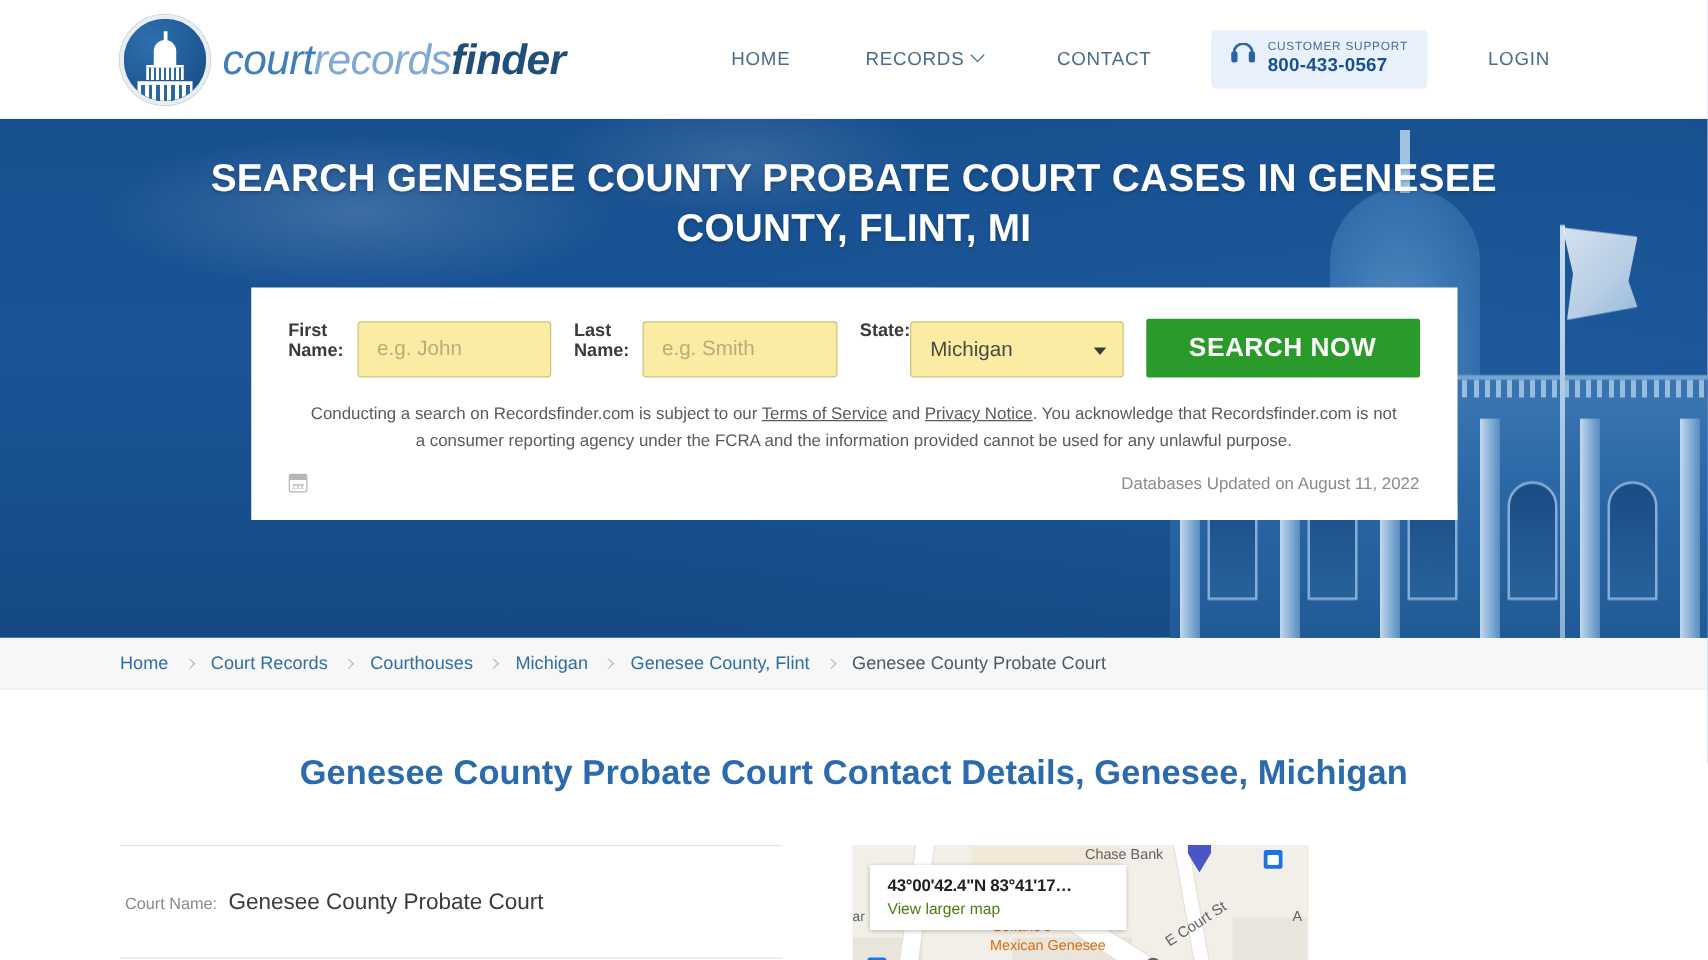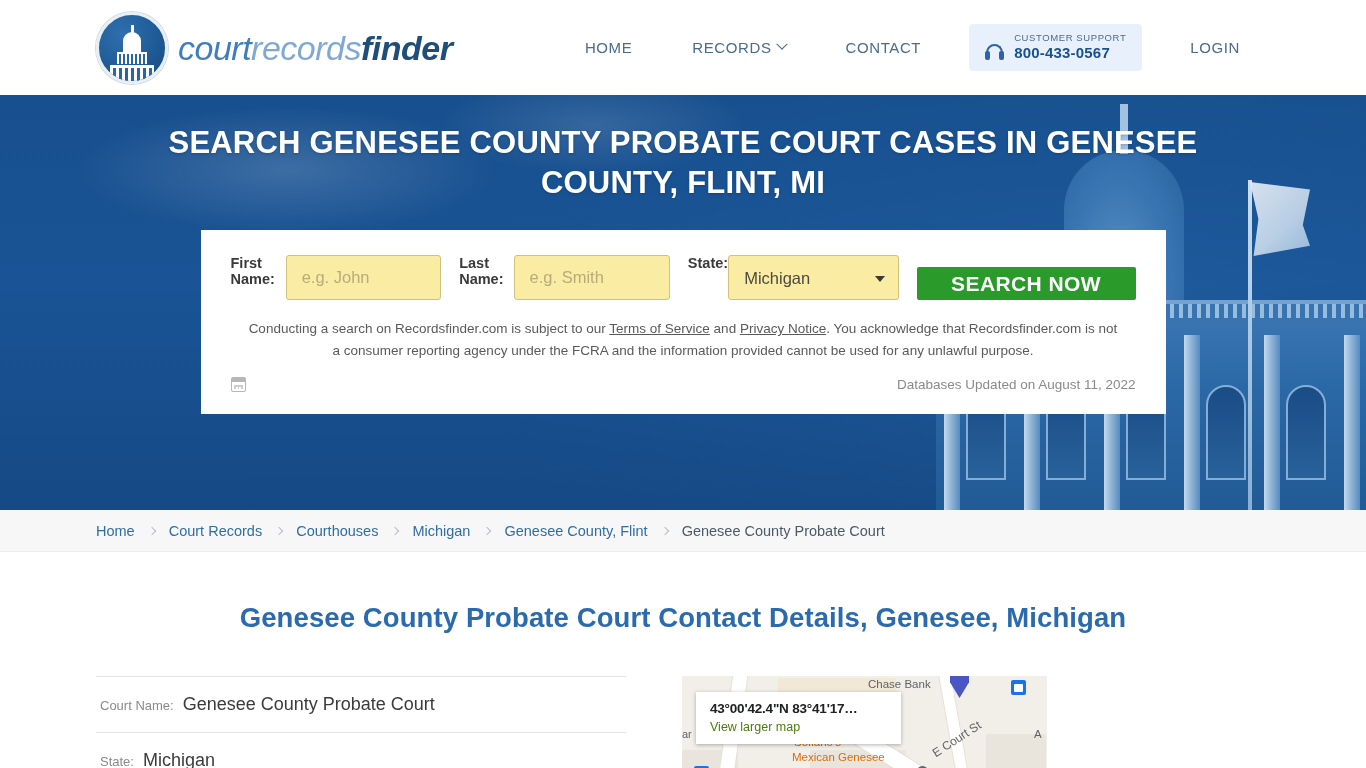--- a/index.html
+++ b/index.html
@@ -104,21 +104,21 @@
     width: 8px; height: 8px;
     border-right: 1.6px solid #4a6b8a;
     border-bottom: 1.6px solid #4a6b8a;
     transform: rotate(45deg) translate(-2px,-2px);
   }
   .support-box {
     background: #e8f1fb;
     border-radius: 4px;
     padding: 9px 16px;
     display: flex;
-    align-items: flex-end;
+    align-items: flex-start;
     gap: 10px;
     margin: 0 18px;
     text-decoration: none;
   }
   .headset {
     width: 19px; height: 19px;
     position: relative;
     flex: 0 0 19px;
   }
   .headset .band {
@@ -300,21 +300,21 @@
     position: absolute;
     right: 14px; top: 50%;
     margin-top: -2px;
     width: 0; height: 0;
     border-left: 5px solid transparent;
     border-right: 5px solid transparent;
     border-top: 6px solid #3b3b33;
     pointer-events: none;
   }
   .search-btn {
-    height: 33px;
+    height: 47px;
     min-width: 219px;
     background: #2a9a2a;
     border: none;
     color: #ffffff;
     font-size: 21px;
     font-weight: 700;
     letter-spacing: 0.4px;
     cursor: pointer;
     font-family: "Liberation Sans", sans-serif;
     border-radius: 2px;
@@ -396,21 +396,21 @@
     letter-spacing: 0.1px;
   }
   .detail-layout {
     display: flex;
     gap: 56px;
     align-items: flex-start;
   }
   .detail-table { flex: 0 0 530px; }
   .detail-row {
     border-top: 1px solid #e4e4e4;
-    padding: 17px 4px;
+    padding: 34px 4px;
     display: flex;
     align-items: baseline;
     gap: 9px;
   }
   .detail-key {
     font-size: 13px;
     color: #8a8a8a;
     white-space: nowrap;
   }
   .detail-val {

